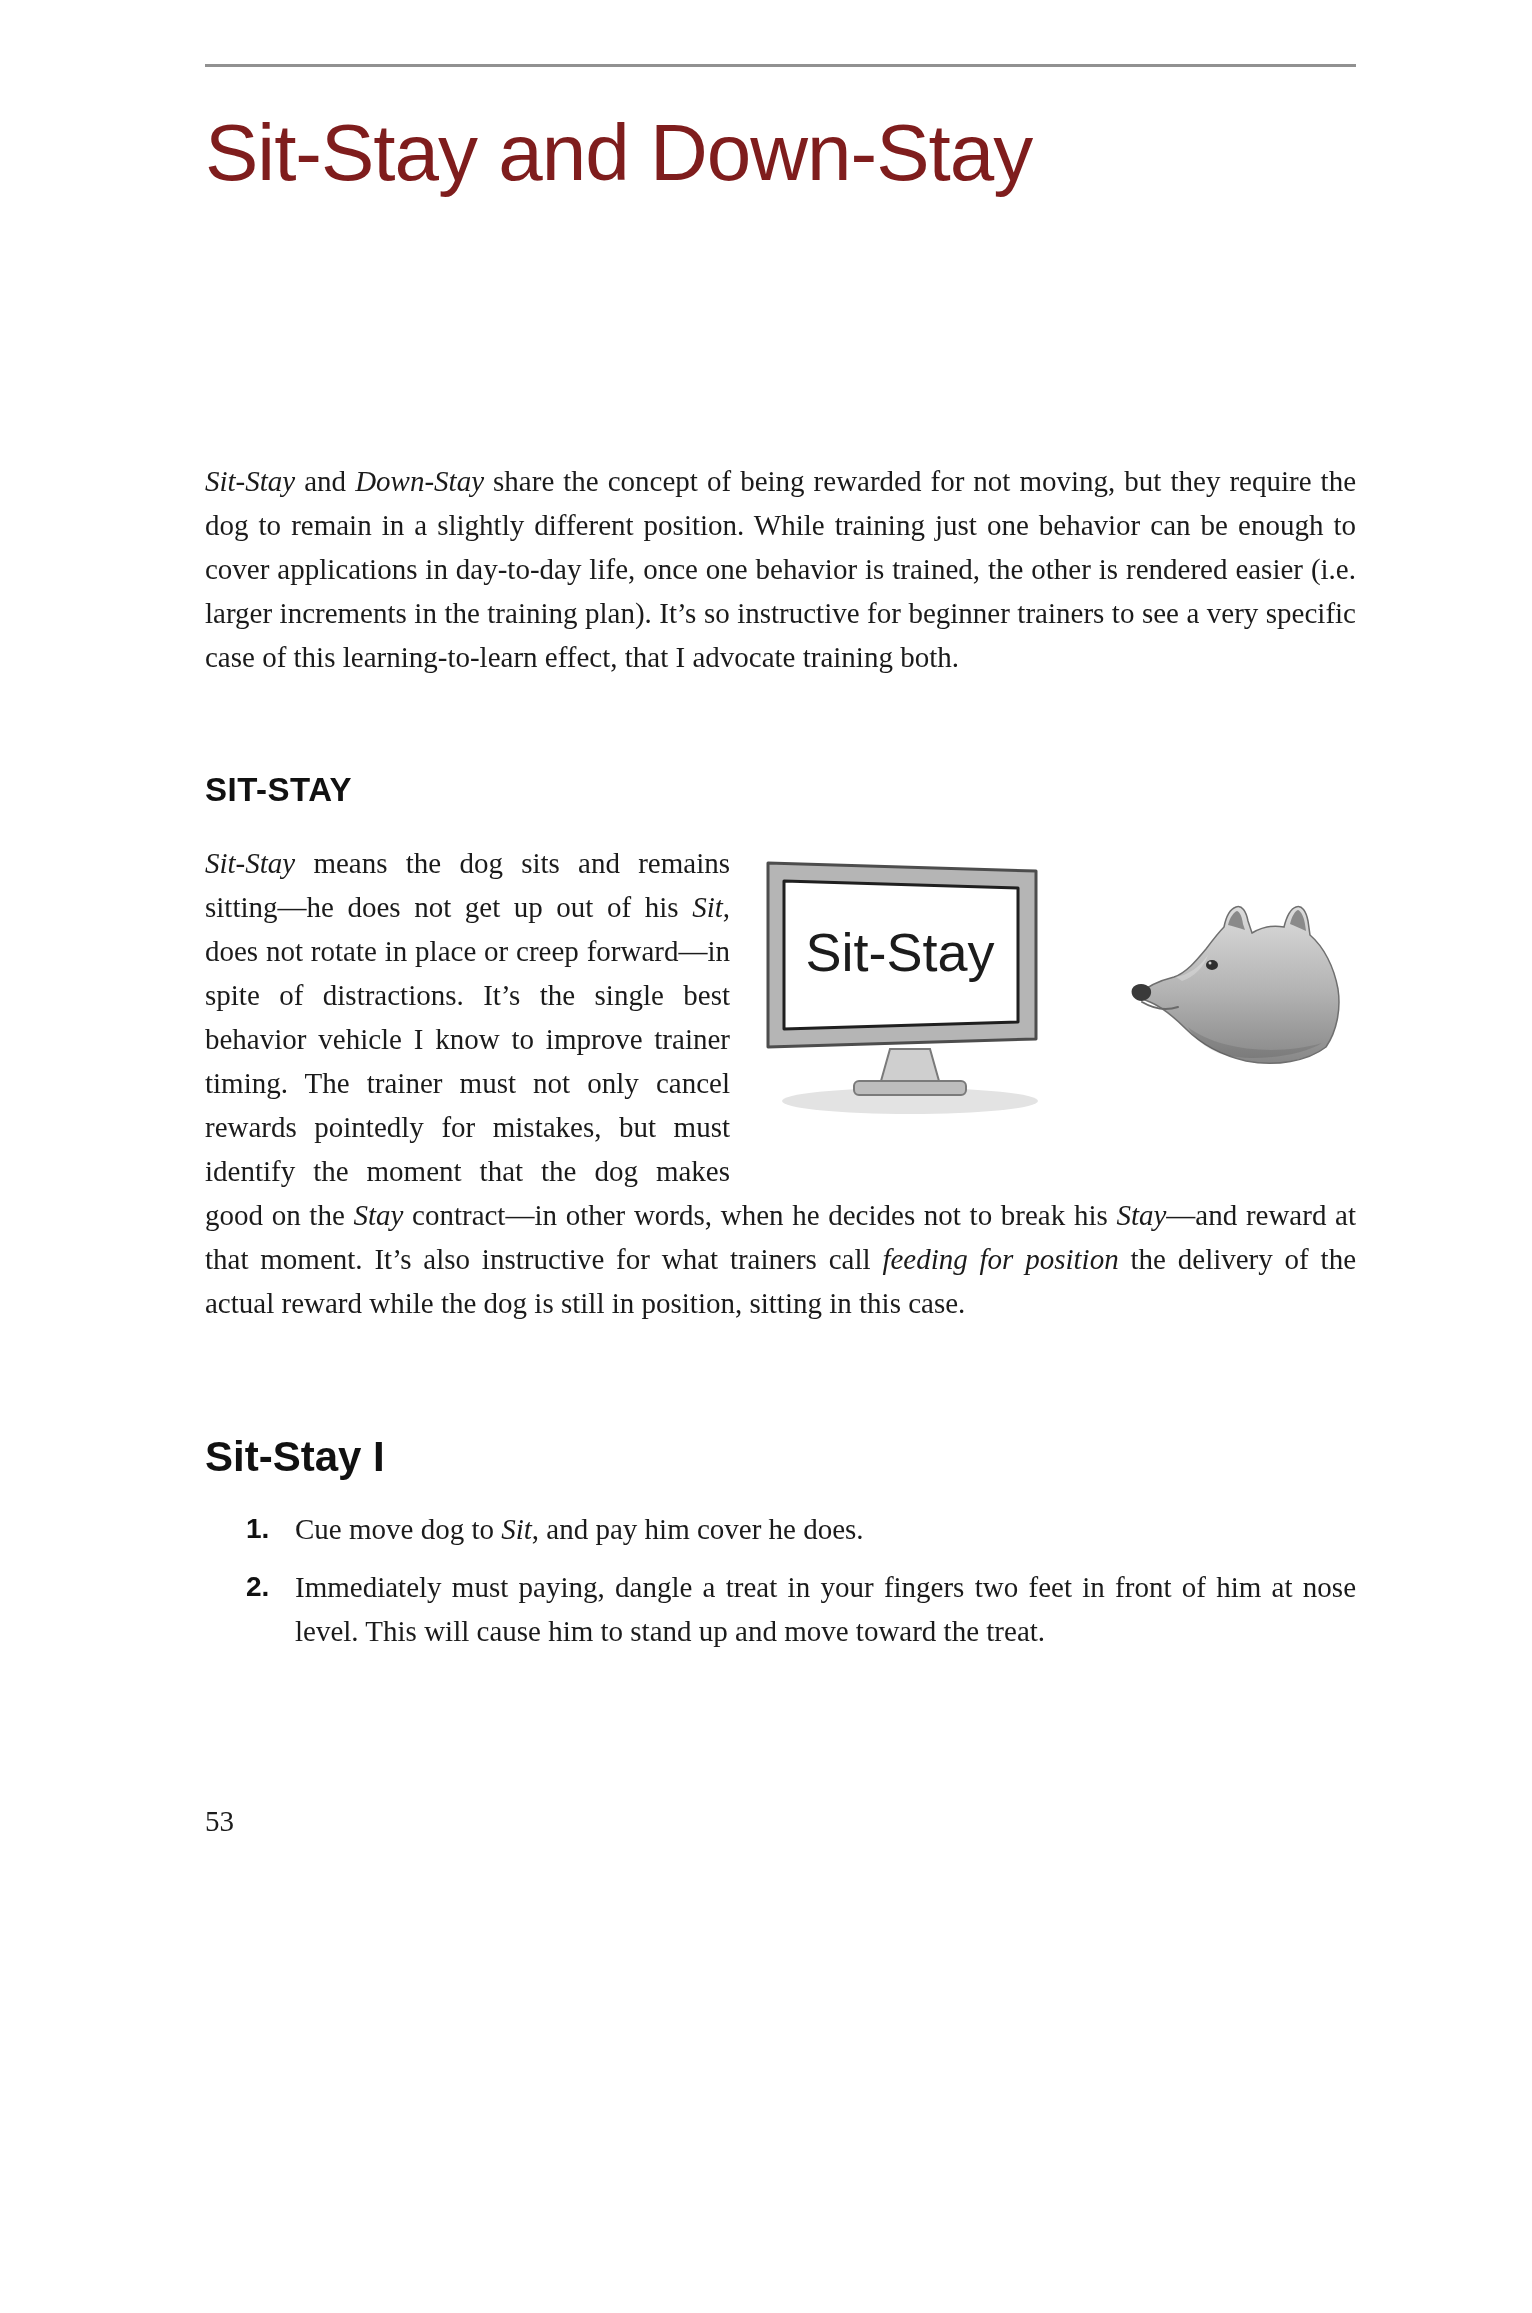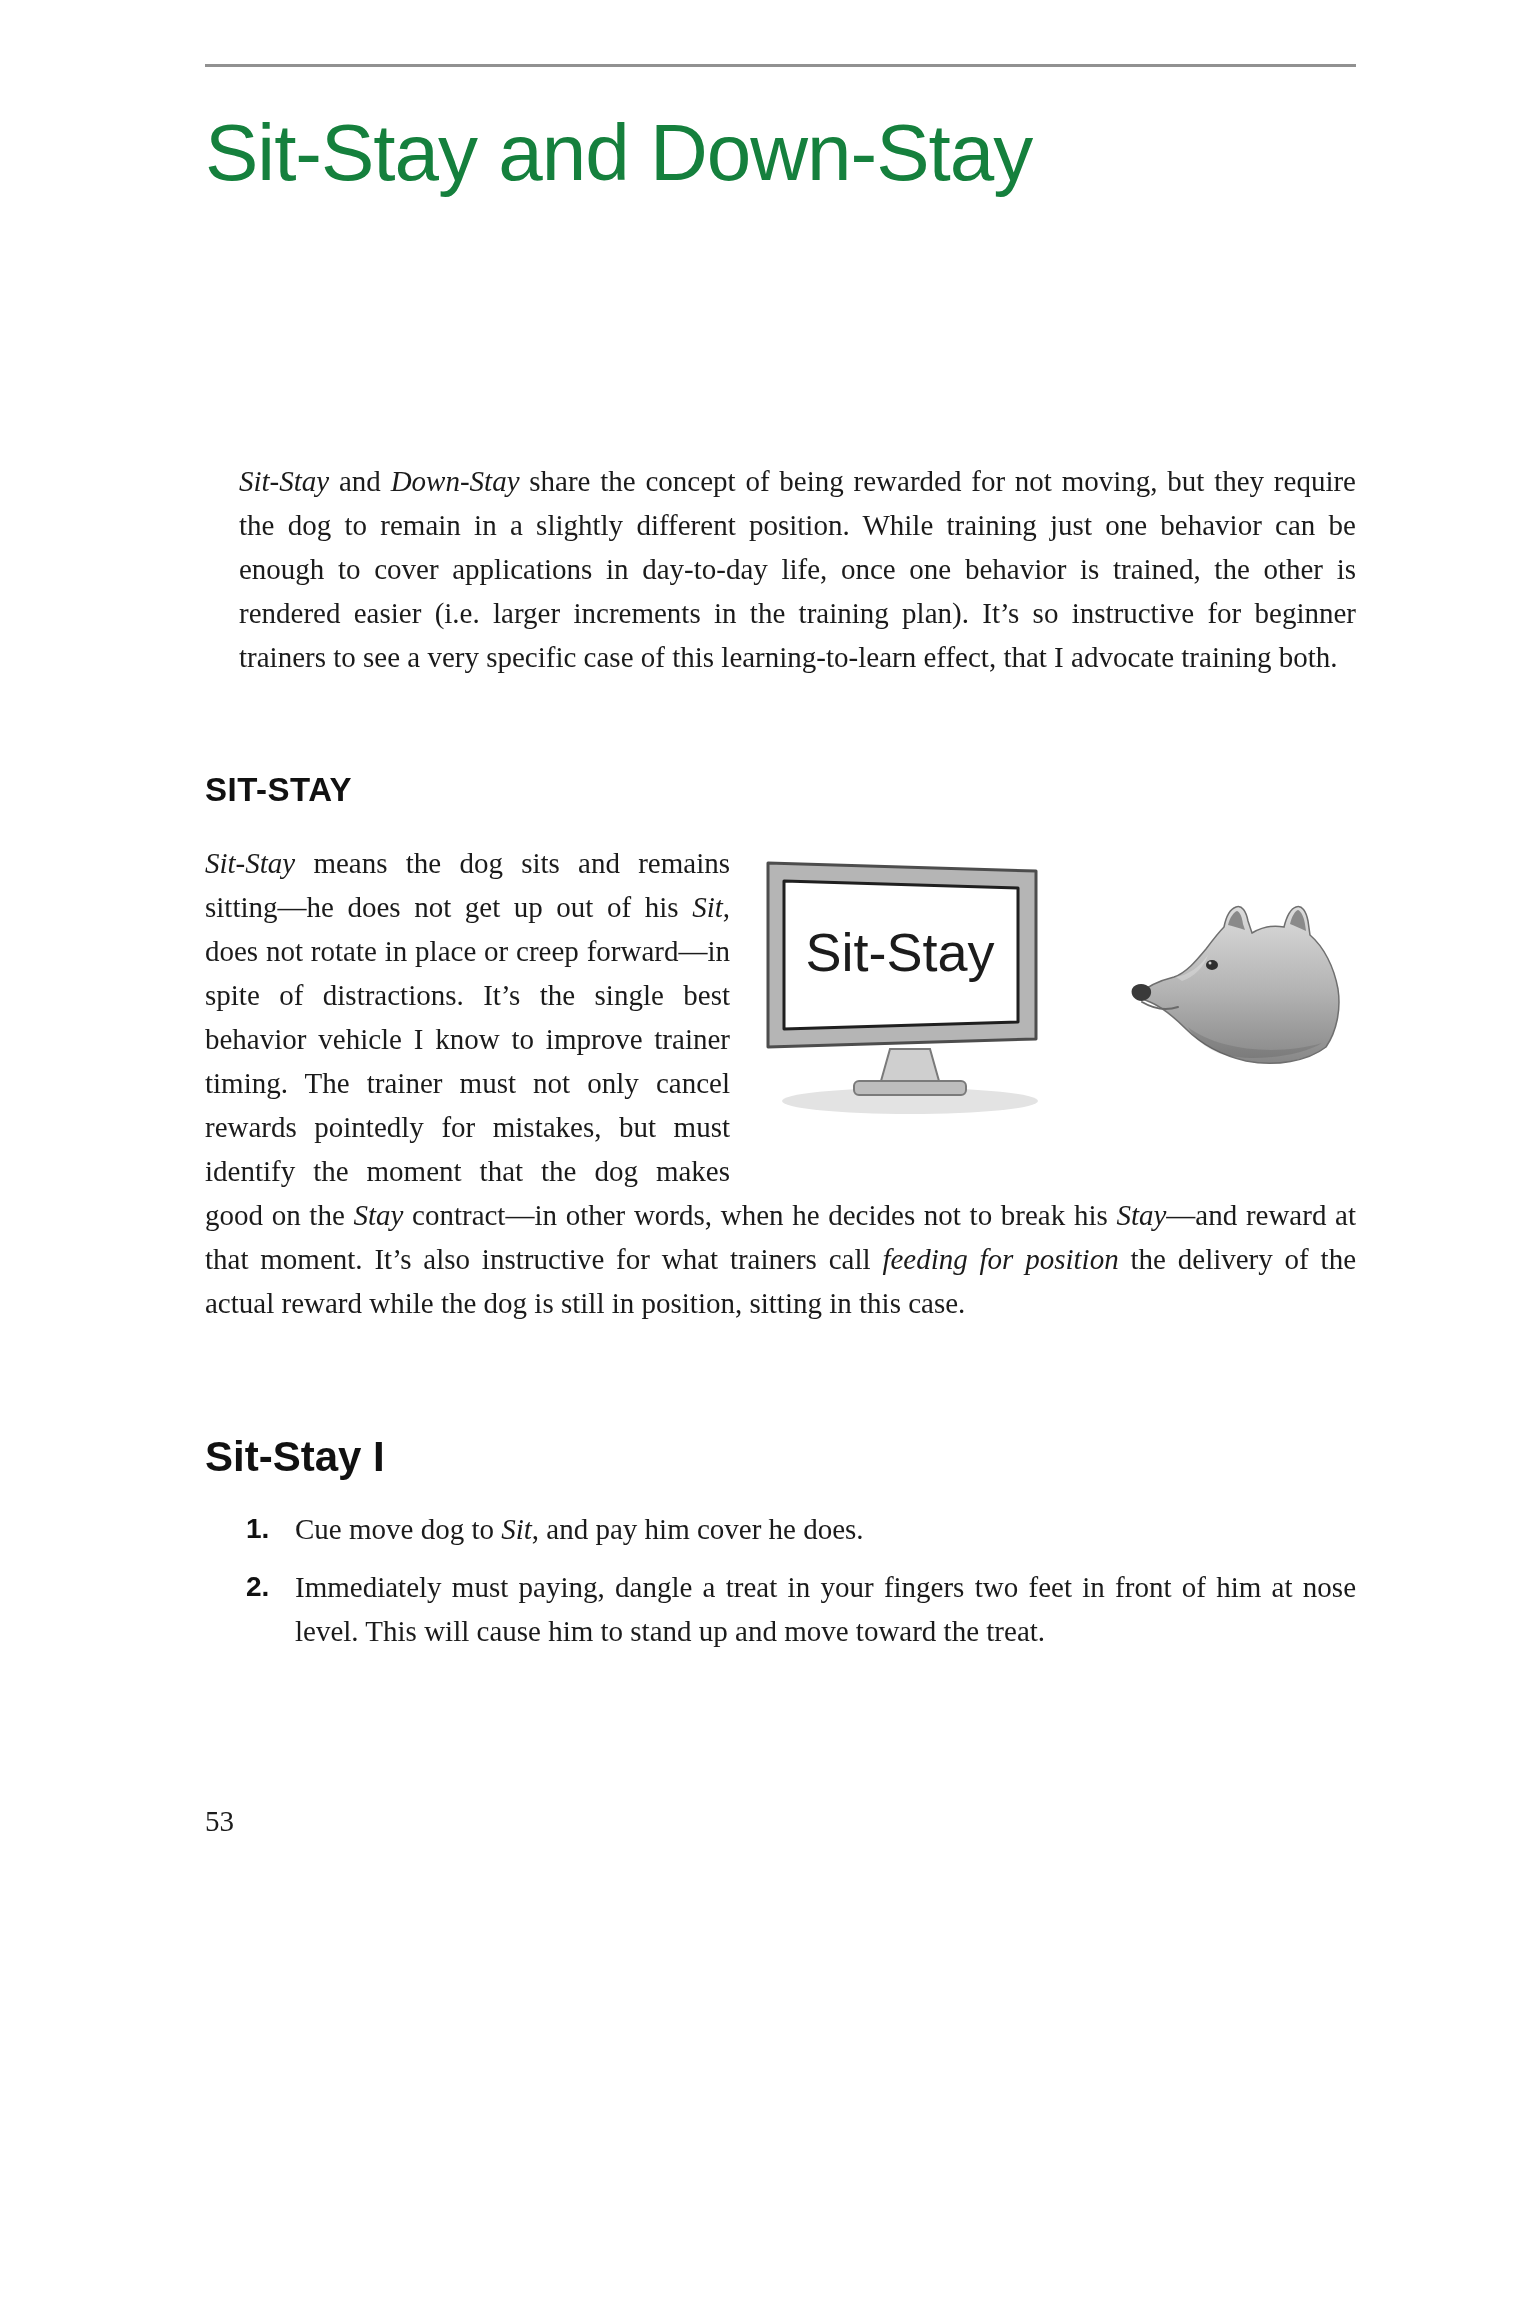--- a/index.html
+++ b/index.html
@@ -29,32 +29,32 @@
     border-top: 3px solid #919191;
     margin: 64px 0 0 0;
   }
   .title {
     margin: 44px 0 0 0;
     font-family: "Liberation Sans", sans-serif;
     font-weight: 500;
     font-size: 80px;
     line-height: 1.05;
     letter-spacing: -1px;
-    color: #15803d;
+    color: #7f1d1d;
   }
   .body-text {
     font-size: 29px;
     line-height: 44px;
     text-align: justify;
     text-align-last: left;
     hyphens: auto;
     margin: 0;
     color: #1b1b1b;
   }
-  .intro { margin-top: 264px; margin-left: 34px; }
+  .intro { margin-top: 264px; }
   .h2 {
     margin: 92px 0 0 0;
     font-family: "Liberation Sans", sans-serif;
     font-weight: 700;
     font-size: 33px;
     letter-spacing: 0.5px;
     color: #111111;
   }
   .sitstay-p { margin-top: 32px; }
   .figure {

